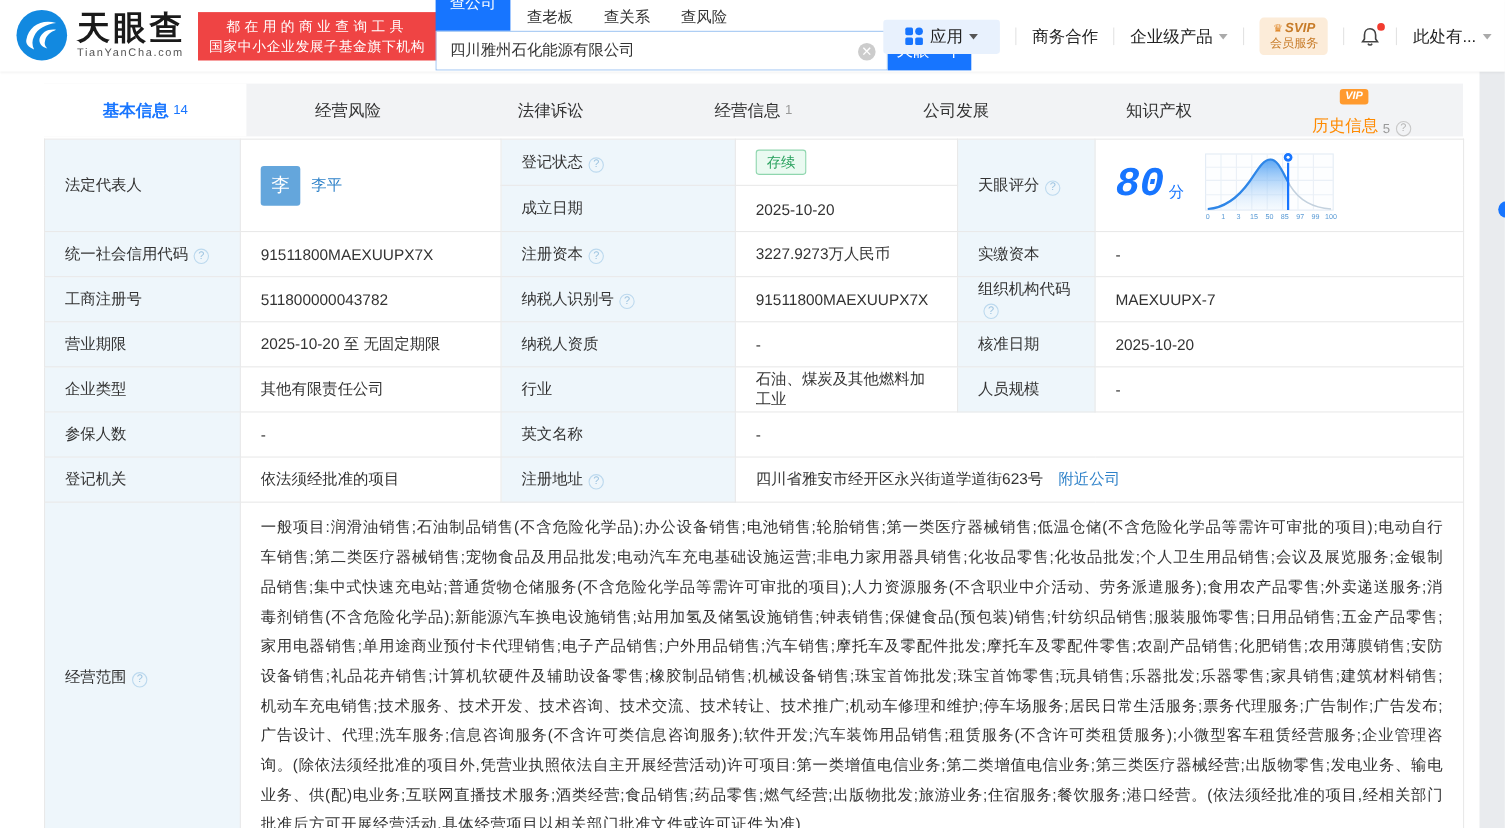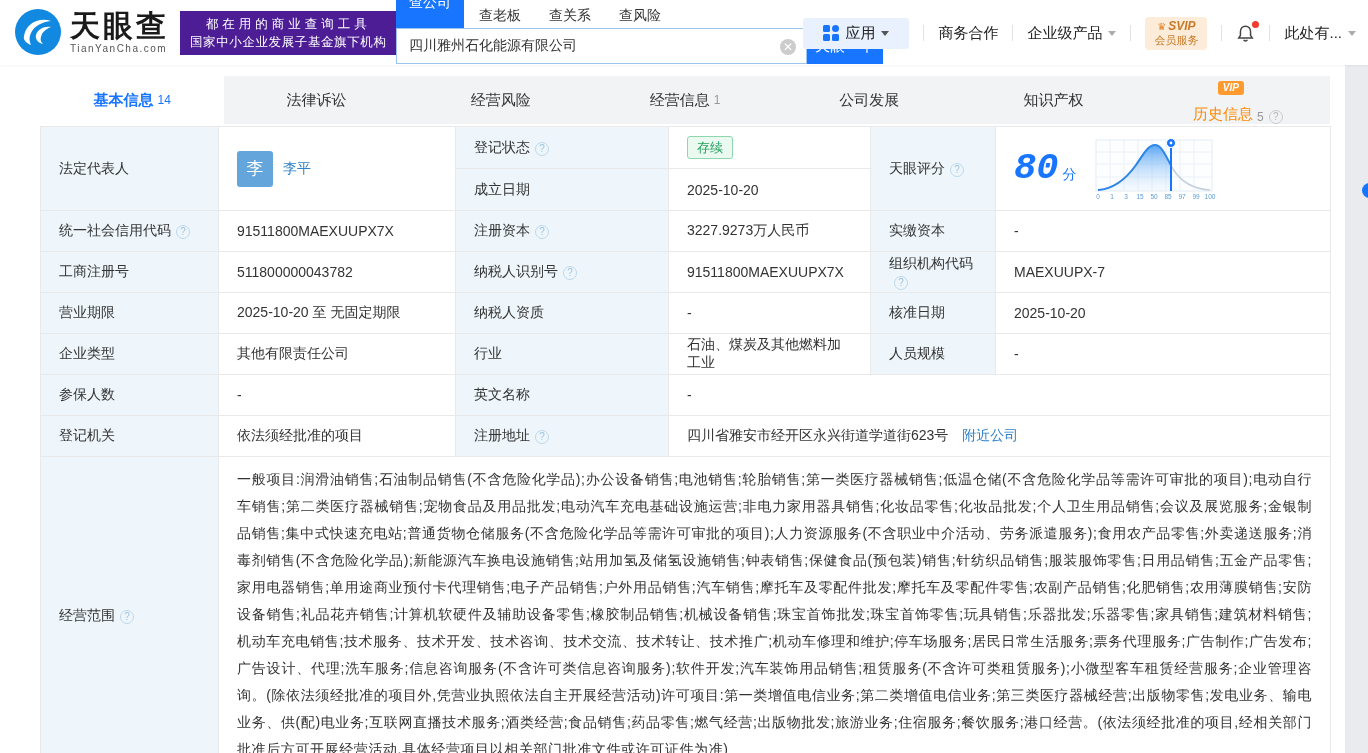--- a/index.html
+++ b/index.html
@@ -5,21 +5,21 @@
   * { margin:0; padding:0; box-sizing:border-box; }
   html,body { width:1368px; height:753px; overflow:hidden; background:#fff;
     font-family:"Liberation Sans","DejaVu Sans",sans-serif; color:#333; }
 
   
   .header { position:relative; height:65px; background:#fff; box-shadow:0 1px 2px rgba(0,0,0,.05); z-index:5; }
   .logo { position:absolute; left:14px; top:8px; display:flex; align-items:center; cursor:pointer; }
   .logo-text { margin-left:8px; }
   .logo-brand { font-size:30px; font-weight:bold; color:#1a1a1a; letter-spacing:3px; line-height:32px; }
   .logo-domain { font-size:10px; color:#555; letter-spacing:1.5px; margin-top:1px; }
-  .slogan { position:absolute; left:180px; top:11px; background:#4c1d95; color:#fff; padding:4px 10px; text-align:center; }
+  .slogan { position:absolute; left:180px; top:11px; background:#ef4444; color:#fff; padding:4px 10px; text-align:center; }
   .slogan .l1 { font-size:12.5px; letter-spacing:4px; line-height:18px; white-space:nowrap; }
   .slogan .l2 { font-size:12.5px; letter-spacing:0.6px; line-height:18px; white-space:nowrap; }
 
   .search-area { position:absolute; left:396px; top:2px; }
   .search-tabs { display:flex; align-items:flex-end; height:26px; }
   .s-tab { font-size:14px; color:#333; margin-right:28px; padding:3px 0; cursor:pointer; }
   .s-tab.active { background:#1775ff; color:#fff; padding:16px 13px; margin-right:15px; }
   .search-row { display:flex; margin-top:0; }
   .input-wrap { position:relative; width:411px; height:36px; border:1px solid #9cc4f2; background:#fca5a5; }
   .input-wrap input { width:100%; height:100%; border:none; outline:none; padding:0 36px 0 12px; font-size:14px; color:#333;
@@ -165,24 +165,24 @@
 </div>
 
 <div class="content">
 
   <div class="tabbar">
     <div class="tab active">
       <span>基本信息</span>
       <span class="cnt">14</span>
     </div>
     <div class="tab">
+      <span>经营风险</span>
+    </div>
+    <div class="tab">
       <span>法律诉讼</span>
-    </div>
-    <div class="tab">
-      <span>经营风险</span>
     </div>
     <div class="tab">
       <span>经营信息</span>
       <span class="cnt">1</span>
     </div>
     <div class="tab">
       <span>公司发展</span>
     </div>
     <div class="tab">
       <span>知识产权</span>

